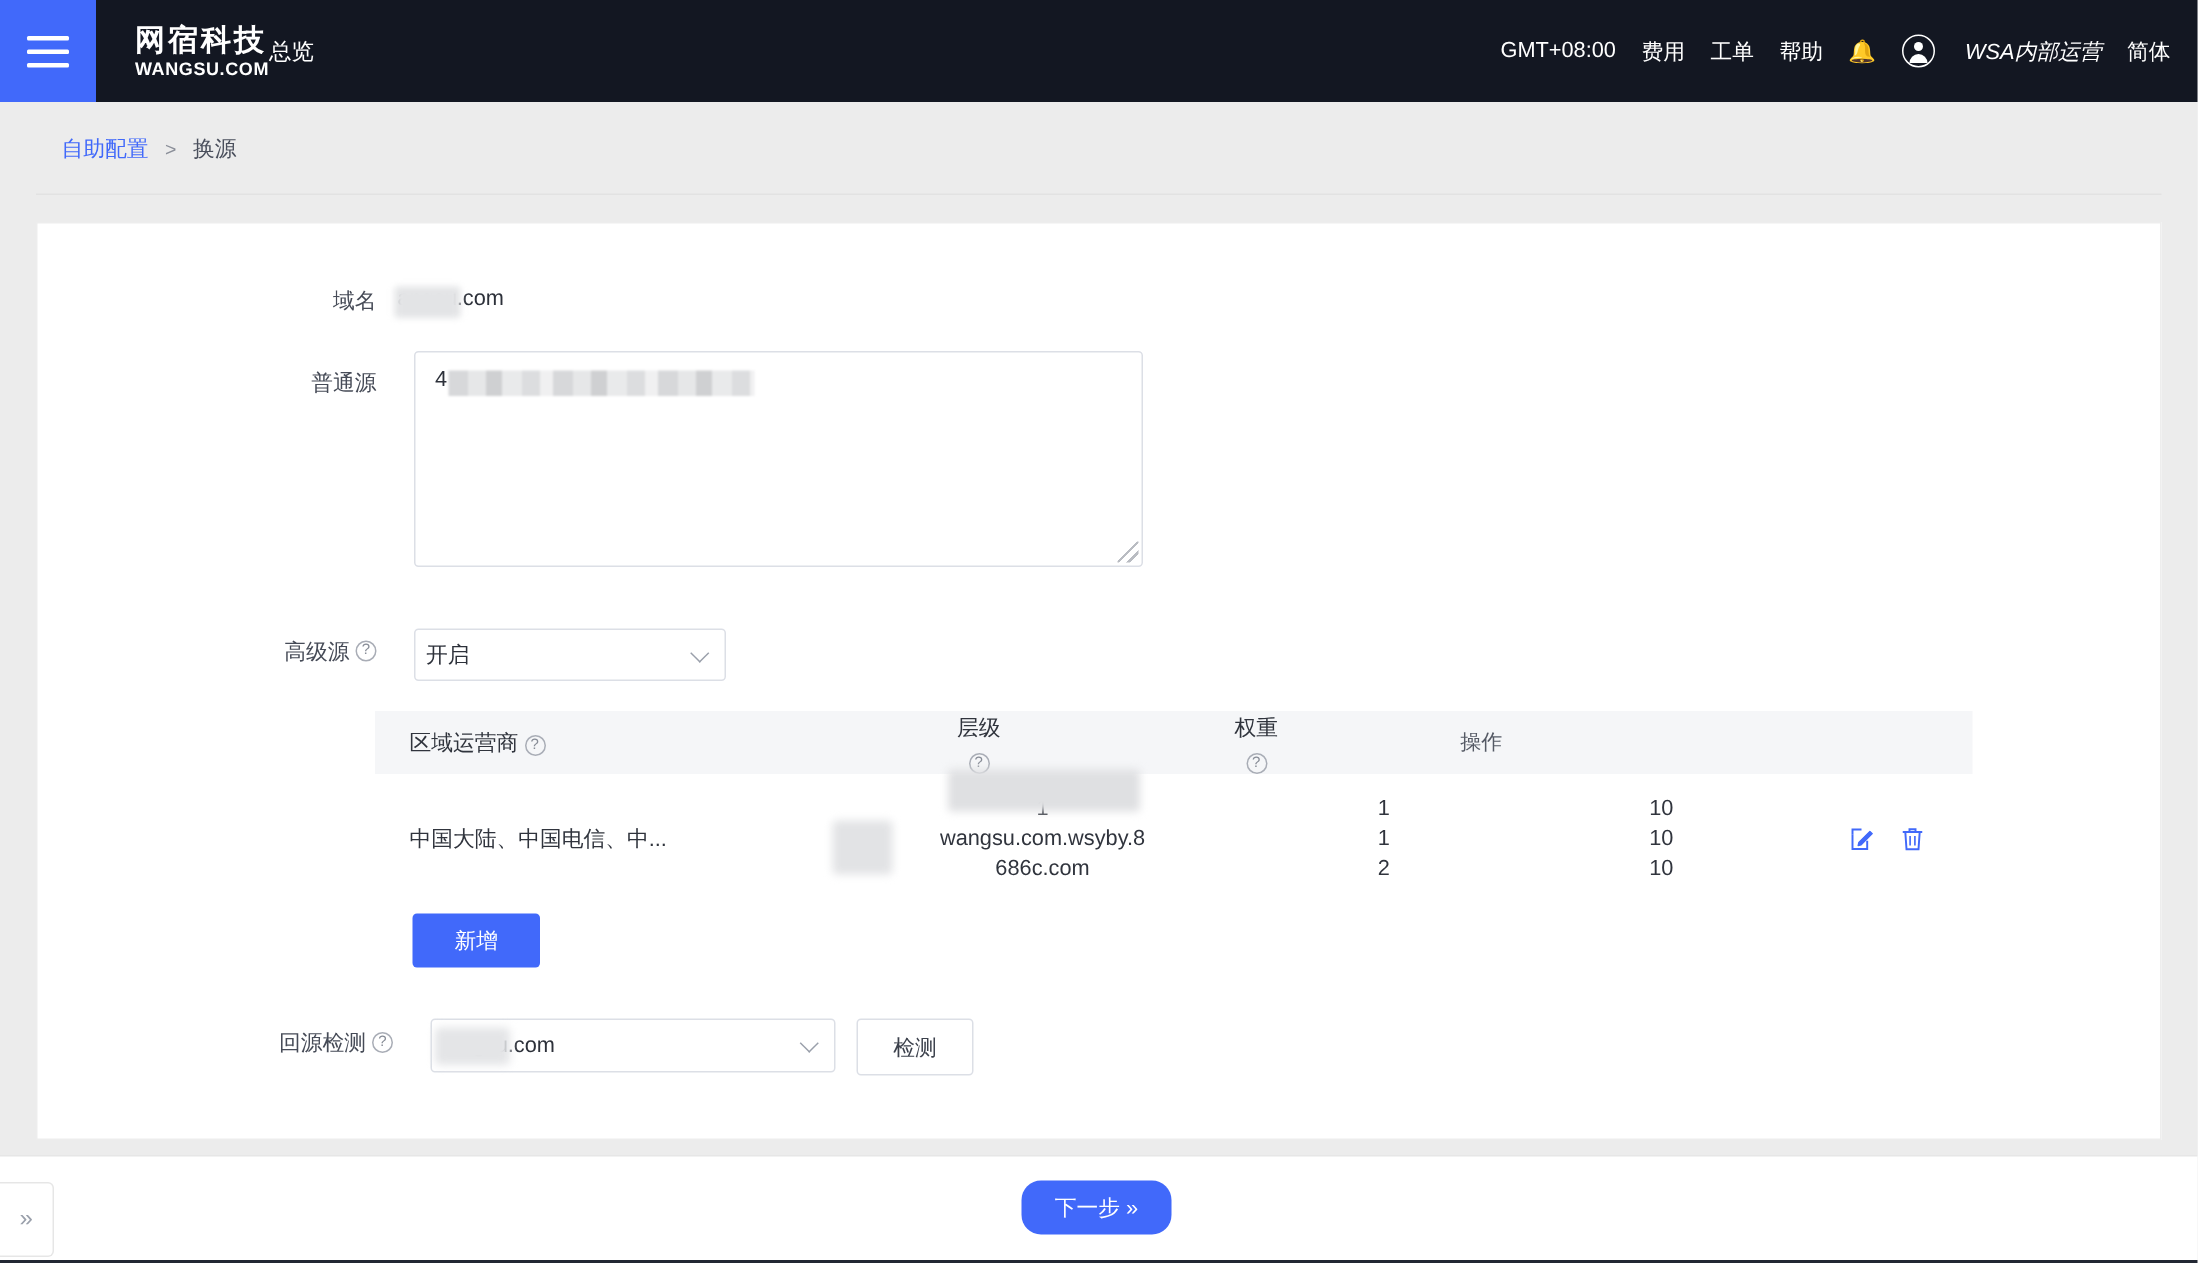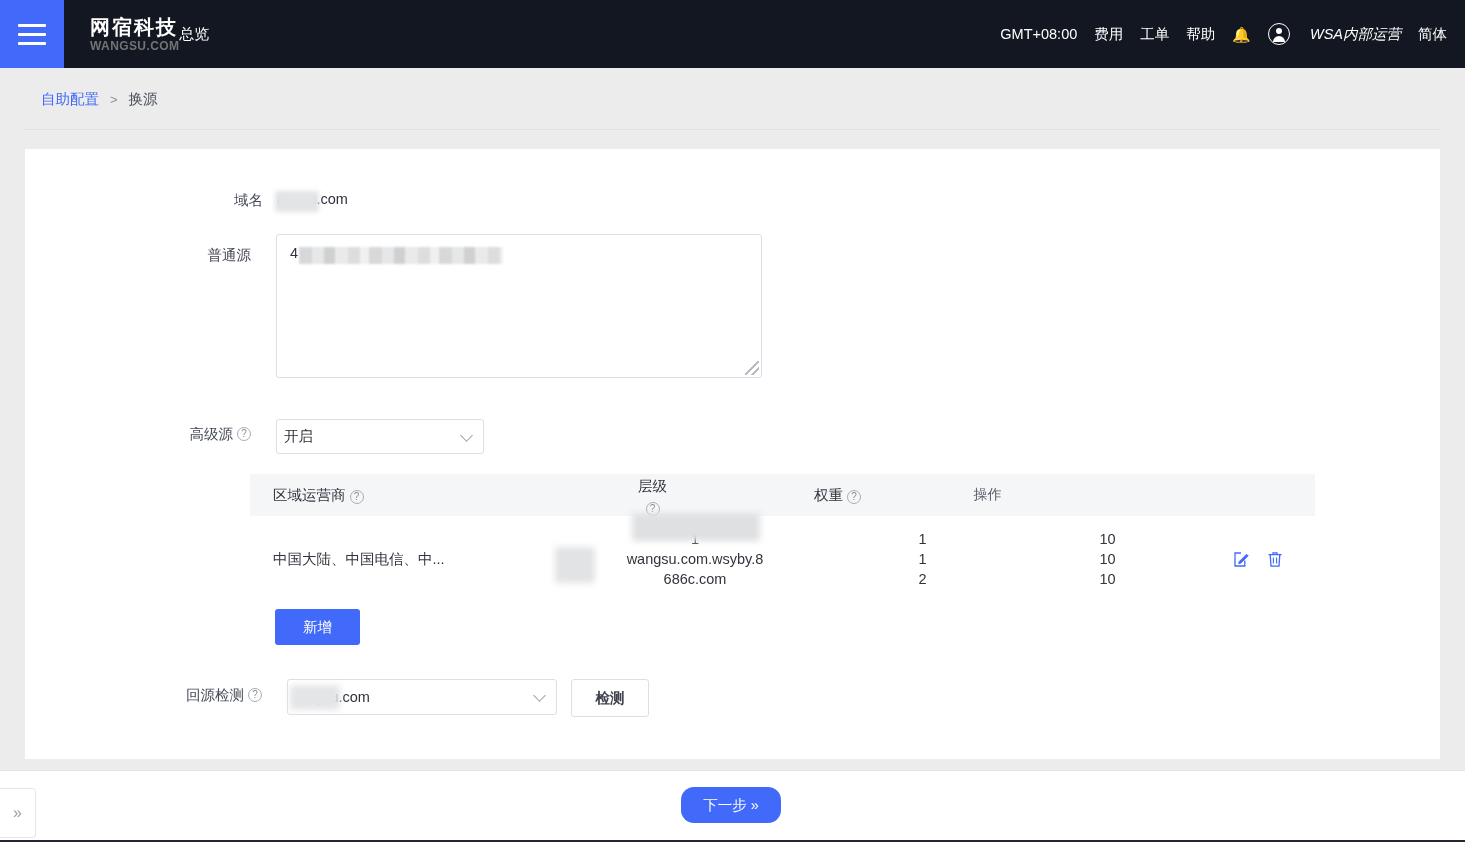--- a/index.html
+++ b/index.html
@@ -31,21 +31,21 @@
   .brand {
     margin-left: 26px;
     display: flex; flex-direction: column;
     line-height: 1;
   }
   .brand-cn {
     color: #ffffff; font-size: 20px; font-weight: bold;
     letter-spacing: 2px;
   }
   .brand-en {
-    color: #737373; font-size: 12px; font-weight: bold;
+    color: #ffffff; font-size: 12px; font-weight: bold;
     letter-spacing: 0.4px; margin-top: 3px;
   }
   .topnav-left {
     color: #ffffff; font-size: 15px;
     cursor: pointer;
   }
   .topbar-right {
     margin-left: auto; margin-right: 18px;
     display: flex; align-items: center; gap: 17px;
     color: #ffffff; font-size: 14.5px;
@@ -105,21 +105,21 @@
   }
   .qmark {
     display: inline-flex; align-items: center; justify-content: center;
     width: 14px; height: 14px; border-radius: 50%;
     border: 1px solid #a9adb6; color: #888d97;
     font-size: 10px; line-height: 1; cursor: pointer;
     position: relative; top: 2px;
   }
 
   
-  .row-domain { top: 42px; left: 0; width: 1415px; padding-left: 12px; }
+  .row-domain { top: 42px; left: 0; width: 1415px; }
   .row-domain .form-label { width: 226px; }
   .domain-value {
     margin-left: 14px; font-size: 14.5px; color: #2d313a;
     position: relative;
   }
   .redact {
     position: absolute; background: #e3e4e6;
     filter: blur(2.2px); border-radius: 2px;
   }
 
@@ -240,21 +240,20 @@
     width: 50px; height: 25px;
     background: #e4e5e7; filter: blur(3px); border-radius: 3px;
   }
   .detect-btn {
     margin-left: 14px;
     width: 78px; height: 38px;
     background: #ffffff; color: #3c414c;
     border: 1px solid #dcdfe6; border-radius: 3px;
     font-size: 14.5px; cursor: pointer;
     font-family: inherit;
-    font-weight: bold;
   }
 
   
   .footer {
     position: absolute; top: 770px; left: 0;
     width: 1465px; height: 72px;
     background: #ffffff;
     border-top: 1px solid #e6e6e6;
   }
   .next-btn {
@@ -350,21 +349,21 @@
   <div class="origin-table">
     <div class="thead">
       <div class="th c-isp">
         <span>区域运营商</span>
         <span class="qmark">?</span>
       </div>
       <div class="th c-tier" style="justify-content:center;">
         <span>层级</span>
         <span class="qmark">?</span>
       </div>
-      <div class="th c-weight" style="justify-content:center;">
+      <div class="th c-weight" style="justify-content:space-between;flex-direction:column;">
         <span>权重</span>
         <span class="qmark">?</span>
       </div>
       <div class="th c-act">
         <span>操作</span>
       </div>
     </div>
 
     <div class="tbody-row">
       <div class="c-isp">中国大陆、中国电信、中...</div>

